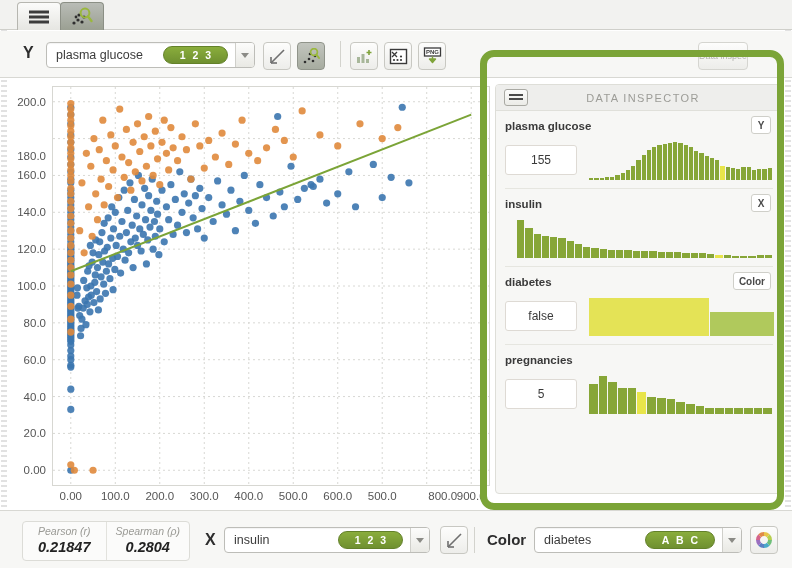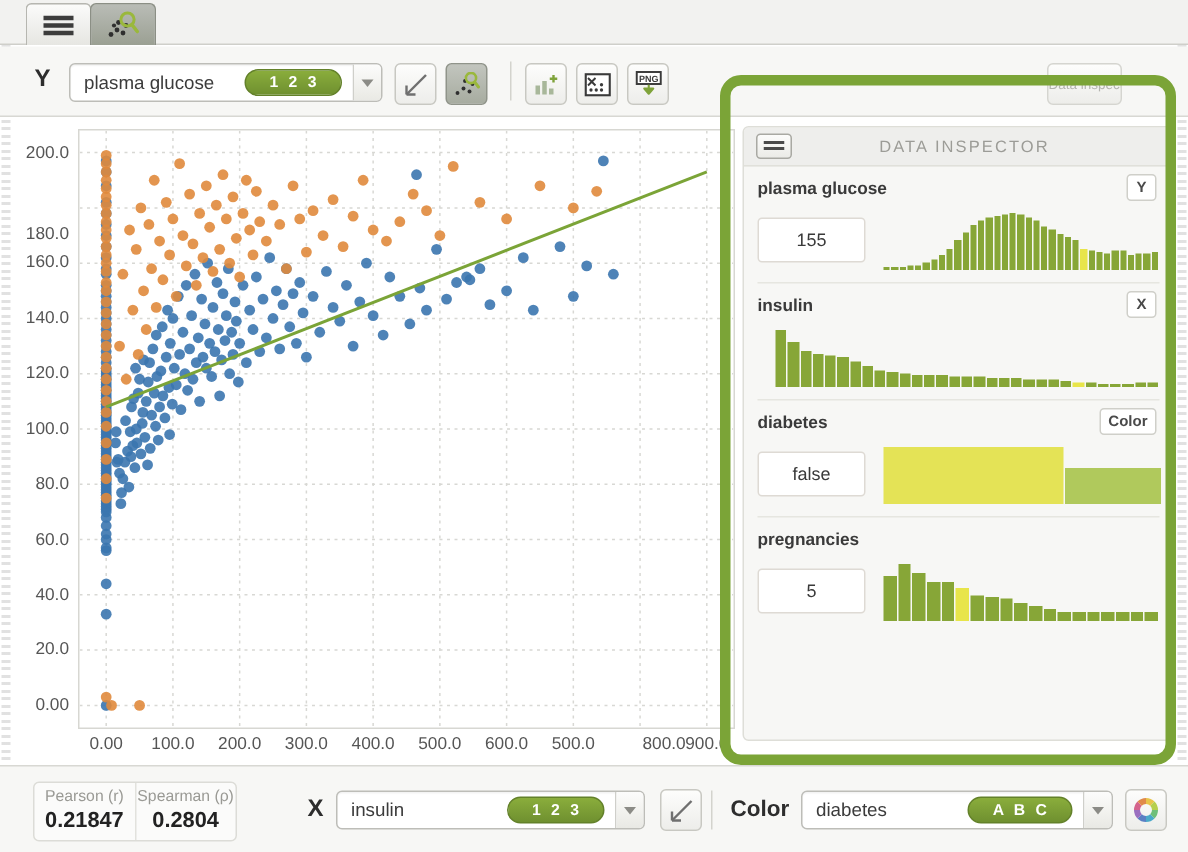--- a/index.html
+++ b/index.html
@@ -140,25 +140,26 @@
   }
 
   
   .statusbar {
     position: absolute; left: 0; right: 0; bottom: 0; height: 58px;
     background: #f7f7f5;
     border-top: 1px solid #d8d8d3;
   }
   .corr-box {
     position: absolute; left: 22px; top: 10px;
-    width: 136px; height: 40px;
+    width: 168px; height: 40px;
     border: 1px solid #dcdcd7;
     border-radius: 4px;
     background: #fbfbfa;
     display: flex;
+    font-style: italic;
   }
   .corr-cell {
     flex: 1 1 0; text-align: center; padding-top: 3px;
   }
   .corr-cell + .corr-cell { border-left: 1px solid #e2e2dd; }
   .corr-k { font-size: 10.5px; color: #9a9a95; display: block; }
   .corr-v { font-size: 14.5px; font-weight: bold; color: #222; display: block; margin-top: 2px; }
 
   
   .inspector {

